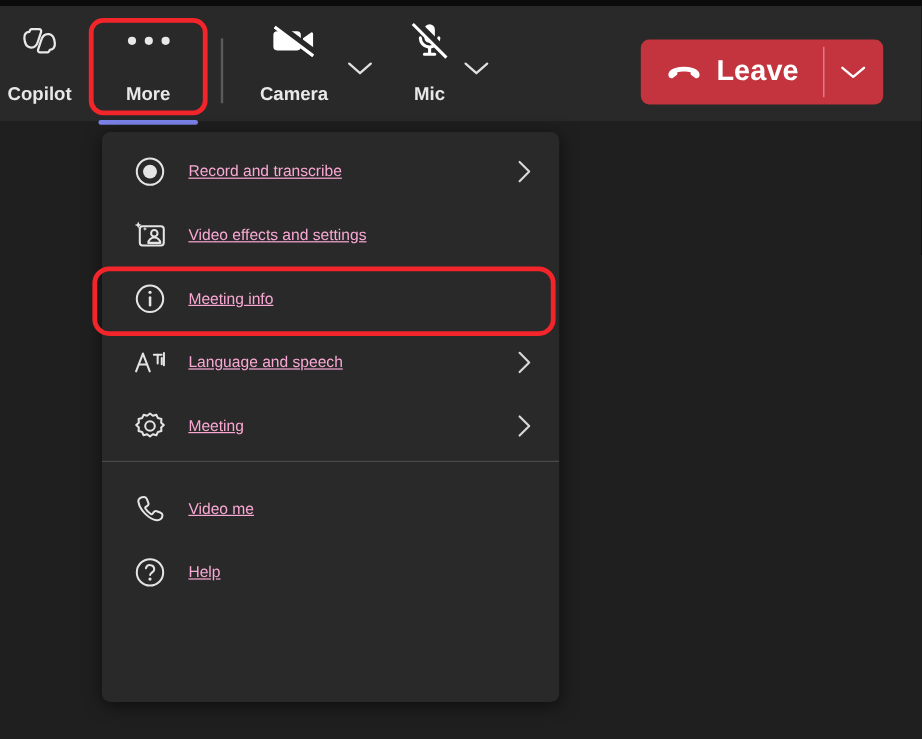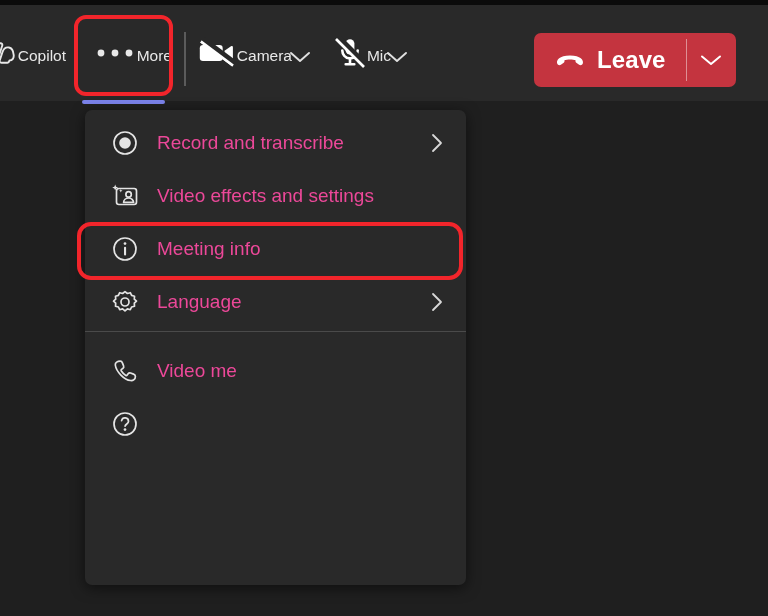--- a/index.html
+++ b/index.html
@@ -36,25 +36,26 @@
     left: 0; top: 5px;
     width: 768px; height: 96px;
     background: #292929;
   }
 
   .tb-btn {
     position: absolute;
     top: 12px;
     height: 72px;
     display: flex;
-    flex-direction: row;
-    align-items: center;
-    justify-content: flex-end;
+    flex-direction: column;
+    align-items: center;
+    justify-content: space-between;
     color: #e6e6e6;
     user-select: none;
+    font-weight: bold;
   }
   .tb-ico {
     height: 34px;
     display: flex;
     align-items: center;
     justify-content: center;
   }
   .tb-lbl {
     font-size: 15.5px;
     line-height: 20px;
@@ -154,25 +155,26 @@
   .mi-ico {
     width: 32px;
     min-width: 32px;
     height: 32px;
     display: flex;
     align-items: center;
     justify-content: center;
     margin-right: 16px;
   }
   .mi-lbl {
-    font-size: 19px;
+    font-size: 13px;
     line-height: 24px;
-    color: #ec4899;
+    color: #f9a8d4;
     white-space: nowrap;
     flex: 1;
+    text-decoration: underline;
   }
   .mi-chev {
     width: 22px;
     display: flex;
     align-items: center;
     justify-content: flex-end;
     margin-right: 6px;
   }
   .mi-chev.hidden { visibility: hidden; }
 
@@ -327,35 +329,55 @@
             <circle cx="14" cy="14" r="11" fill="none" stroke="#e4e4e4" stroke-width="1.7"></circle>
             <circle cx="14" cy="8.6" r="1.35" fill="#e4e4e4"></circle>
             <rect x="13" y="11.8" width="2.1" height="8.6" rx="1" fill="#e4e4e4"></rect>
           </svg>
         </span>
         <span class="mi-lbl">Meeting info</span>
         <span class="mi-chev hidden"></span>
       </div>
 
 
-
-      <div class="menu-item">
-        <span class="mi-ico">
-          <svg width="28" height="28" viewBox="0 0 28 28">
-            <circle cx="14" cy="14" r="4" fill="none" stroke="#e4e4e4" stroke-width="1.7"></circle>
-            <path d="M14 3.6 l2.4 1.9 2.9 -.8 1.3 2.7 2.9 .8 -.2 3 2.2 2 -2.2 2 .2 3 -2.9 .8 -1.3 2.7 -2.9 -.8 -2.4 1.9 -2.4 -1.9 -2.9 .8 -1.3 -2.7 -2.9 -.8 .2 -3 -2.2 -2 2.2 -2 -.2 -3 2.9 -.8 1.3 -2.7 2.9 .8 Z" fill="none" stroke="#e4e4e4" stroke-width="1.7" stroke-linejoin="round"></path>
-          </svg>
-        </span>
-        <span class="mi-lbl">Language</span>
+      <div class="menu-item">
+        <span class="mi-ico">
+          <svg width="30" height="28" viewBox="0 0 30 28">
+            <g fill="none" stroke="#e4e4e4" stroke-width="1.7" stroke-linecap="round" stroke-linejoin="round">
+              <path d="M3.4 21.5 L9.1 6.6 L14.8 21.5"></path>
+              <line x1="5.7" y1="15.8" x2="12.5" y2="15.8"></line>
+              <line x1="18.2" y1="7.6" x2="24.6" y2="7.6"></line>
+              <path d="M21.4 7.6 v7.4"></path>
+              <path d="M24.8 10.4 v5.2"></path>
+              <line x1="26.6" y1="6.2" x2="26.6" y2="16.4"></line>
+            </g>
+          </svg>
+        </span>
+        <span class="mi-lbl">Language and speech</span>
         <span class="mi-chev">
           <svg width="14" height="22" viewBox="0 0 14 22">
               <polyline points="3,3 11,11 3,19" fill="none" stroke="#d8d8d8" stroke-width="1.8" stroke-linecap="round" stroke-linejoin="round"></polyline>
             </svg>
         </span>
       </div>
+
+      <div class="menu-item">
+        <span class="mi-ico">
+          <svg width="28" height="28" viewBox="0 0 28 28">
+            <circle cx="14" cy="14" r="4" fill="none" stroke="#e4e4e4" stroke-width="1.7"></circle>
+            <path d="M14 3.6 l2.4 1.9 2.9 -.8 1.3 2.7 2.9 .8 -.2 3 2.2 2 -2.2 2 .2 3 -2.9 .8 -1.3 2.7 -2.9 -.8 -2.4 1.9 -2.4 -1.9 -2.9 .8 -1.3 -2.7 -2.9 -.8 .2 -3 -2.2 -2 2.2 -2 -.2 -3 2.9 -.8 1.3 -2.7 2.9 .8 Z" fill="none" stroke="#e4e4e4" stroke-width="1.7" stroke-linejoin="round"></path>
+          </svg>
+        </span>
+        <span class="mi-lbl">Meeting</span>
+        <span class="mi-chev">
+          <svg width="14" height="22" viewBox="0 0 14 22">
+              <polyline points="3,3 11,11 3,19" fill="none" stroke="#d8d8d8" stroke-width="1.8" stroke-linecap="round" stroke-linejoin="round"></polyline>
+            </svg>
+        </span>
+      </div>
     </div>
 
     <div class="menu-divider"></div>
 
     <div class="menu-section lower">
 
       <div class="menu-item">
         <span class="mi-ico">
           <svg width="28" height="28" viewBox="0 0 28 28">
             <path d="M9.2 4.2 c1.3 0 1.9 .8 2.3 1.9 l1.1 2.9 c.4 1.1 .1 1.9 -.8 2.5 l-1.3 .9 c-.5 .35 -.6 .8 -.35 1.35 a15 15 0 0 0 4.7 4.7 c.55 .25 1 .15 1.35 -.35 l.9 -1.3 c.6 -.9 1.4 -1.2 2.5 -.8 l2.9 1.1 c1.1 .4 1.9 1 1.9 2.3 c0 2.6 -2.2 4.4 -4.8 4.1 C13.2 22.8 5.2 14.8 4.3 8 C4 5.4 6.6 4.2 9.2 4.2 Z" fill="none" stroke="#e4e4e4" stroke-width="1.7" stroke-linejoin="round"></path>
@@ -366,20 +388,21 @@
       </div>
 
       <div class="menu-item">
         <span class="mi-ico">
           <svg width="28" height="28" viewBox="0 0 28 28">
             <circle cx="14" cy="14" r="11" fill="none" stroke="#e4e4e4" stroke-width="1.7"></circle>
             <path d="M10.6 10.6 a3.5 3.5 0 0 1 6.9 .9 c0 2.2 -3.1 2.6 -3.4 4.6" fill="none" stroke="#e4e4e4" stroke-width="1.7" stroke-linecap="round"></path>
             <circle cx="14" cy="19.6" r="1.35" fill="#e4e4e4"></circle>
           </svg>
         </span>
+        <span class="mi-lbl">Help</span>
         <span class="mi-chev hidden"></span>
       </div>
     </div>
   </div>
 
   <div class="hl hl-more"></div>
   <div class="hl hl-video"></div>
 
 </div>
 

